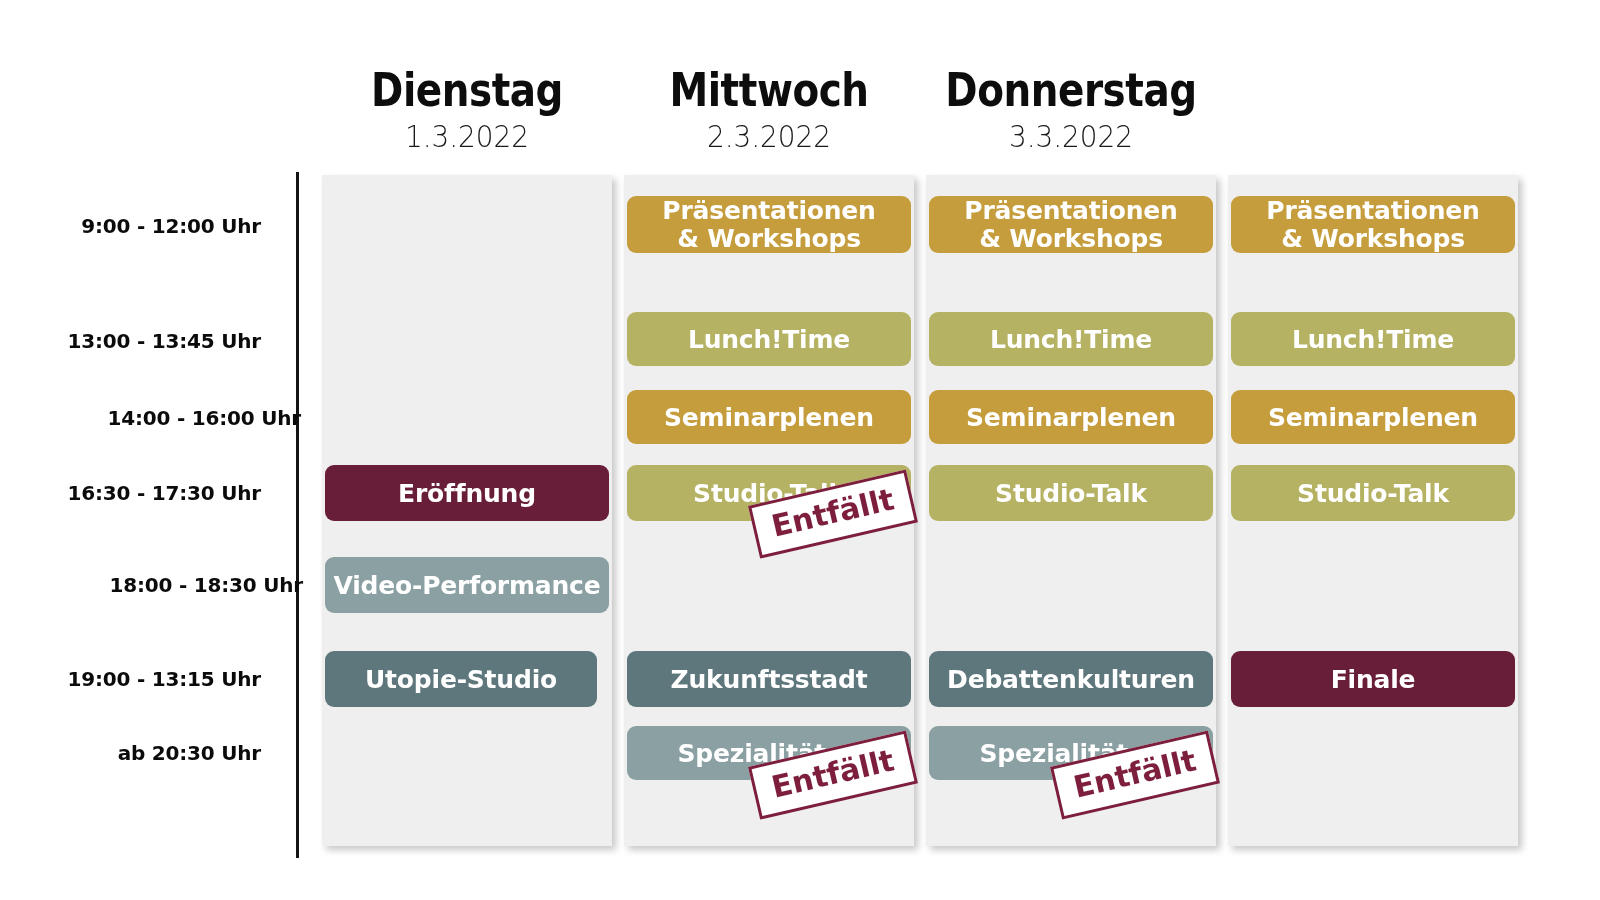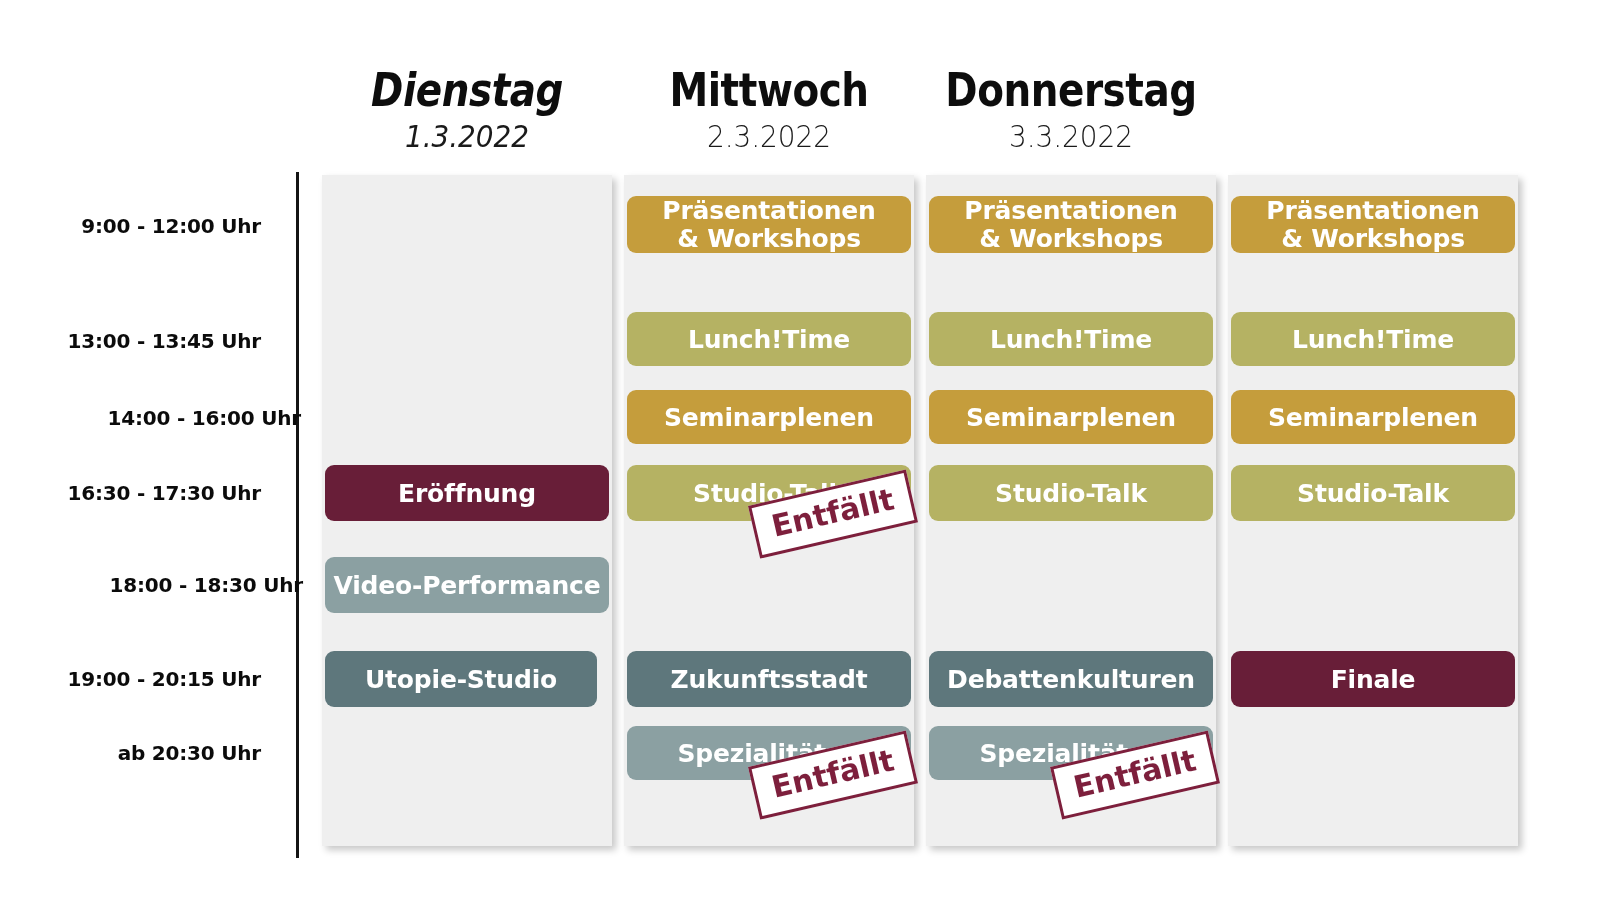--- a/index.html
+++ b/index.html
@@ -107,23 +107,23 @@
 </head>
 <body>
 
 <div id="stage">
   <div id="divider"></div>
 <div class="tlabel" style="left: 0px; width: 261px; top: 211px;">9:00 - 12:00 Uhr</div>
     <div class="tlabel" style="left: 0px; width: 261px; top: 326px;">13:00 - 13:45 Uhr</div>
     <div class="tlabel" style="left: 4px; width: 261px; top: 403px; margin-left: 36px;">14:00 - 16:00 Uhr</div>
     <div class="tlabel" style="left: 0px; width: 261px; top: 478px;">16:30 - 17:30 Uhr</div>
     <div class="tlabel" style="left: 0px; width: 261px; top: 570px; padding-left: 42px;">18:00 - 18:30 Uhr</div>
-    <div class="tlabel" style="left: 0px; width: 261px; top: 664px;">19:00 - 20:15 Uhr</div>
+    <div class="tlabel" style="left: 0px; width: 261px; top: 664px;">19:00 - 13:15 Uhr</div>
     <div class="tlabel" style="left: 0px; width: 261px; top: 738px;">ab 20:30 Uhr</div>
-    <div class="dayhead" style="left: 322px; width: 290px; top: 62px; font-style: italic;">
+    <div class="dayhead" style="left: 322px; width: 290px; top: 62px;">
       <div class="dname">Dienstag</div>
       <div class="ddate">1.3.2022</div>
     </div>
     <div class="daycol" style="left: 322px; width: 290px; top: 175px; height: 671px;"></div>
     <div class="ev" style="left: 325px; width: 284px; top: 557px; height: 56px; background: rgb(139, 160, 162);">Video-Performance</div>
     <div class="ev" style="left: 325px; width: 284px; top: 465px; height: 56px; background: rgb(104, 30, 56);">Eröffnung</div>
     <div class="ev" style="left: 325px; width: 272px; top: 651px; height: 56px; background: rgb(94, 119, 124);">Utopie-Studio</div>
     <div class="dayhead" style="left: 624px; width: 290px; top: 62px;">
       <div class="dname">Mittwoch</div>
       <div class="ddate">2.3.2022</div>

